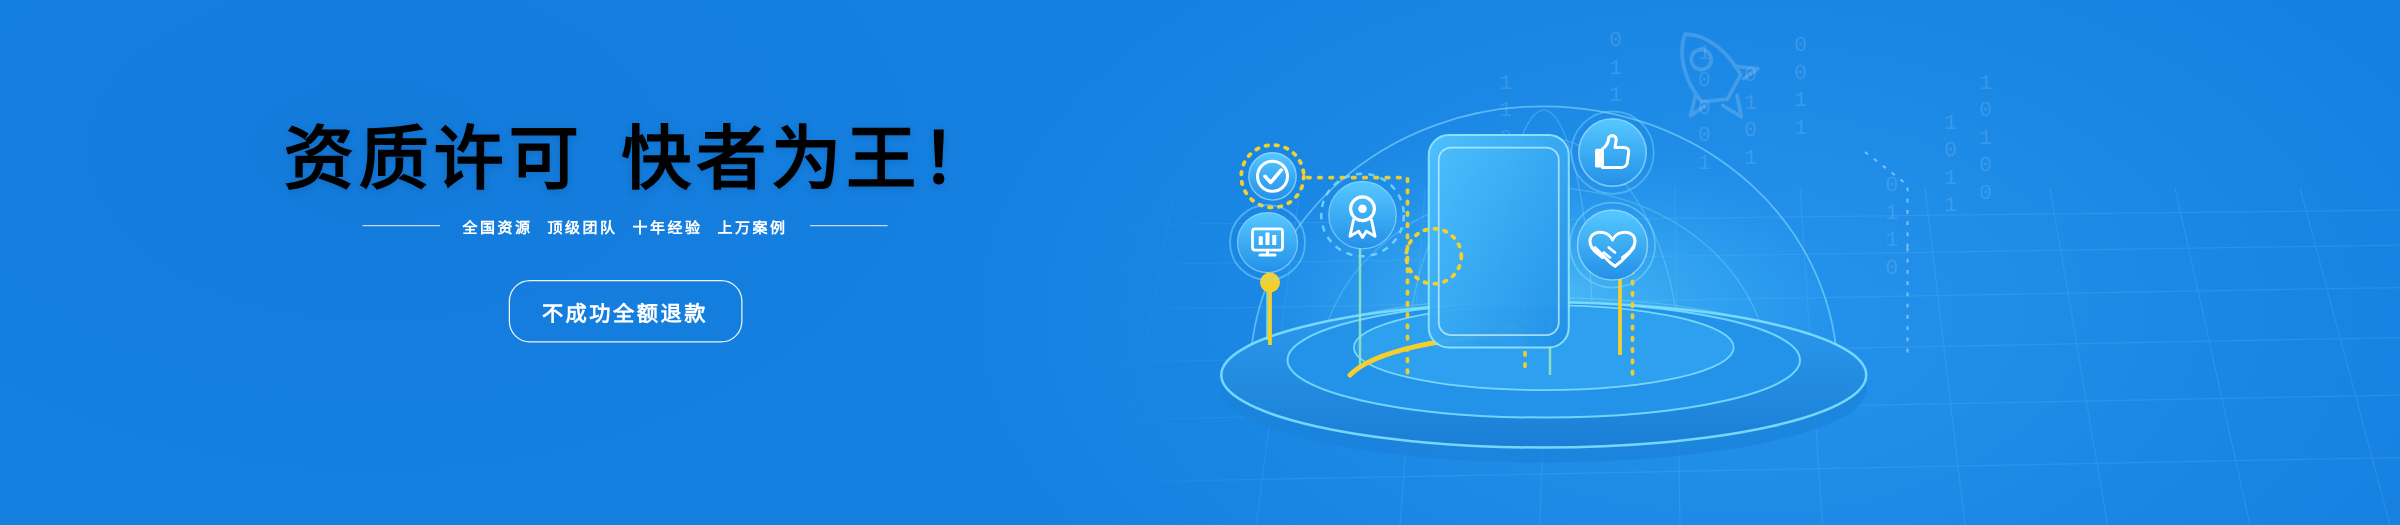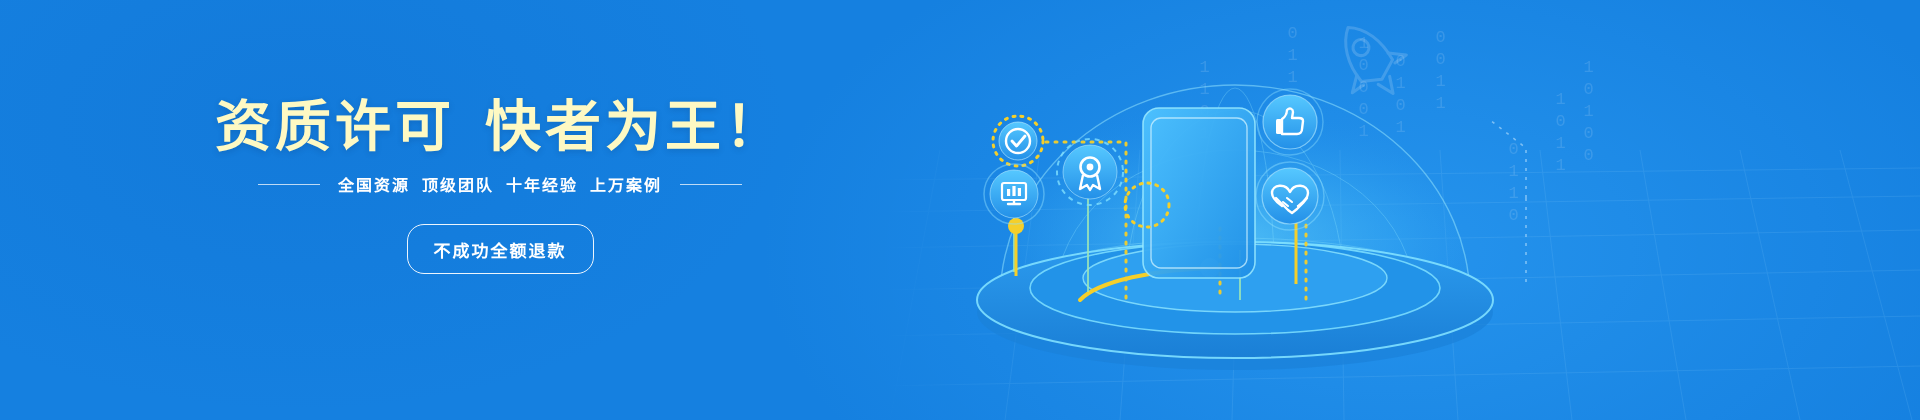--- a/index.html
+++ b/index.html
@@ -32,36 +32,36 @@
   .binary{
     position:absolute;color:rgba(255,255,255,.13);
     font-family:"Liberation Mono","DejaVu Sans Mono",monospace;
     font-size:17px;letter-spacing:3px;line-height:1;
     writing-mode:vertical-rl;text-orientation:upright;
     user-select:none;pointer-events:none;white-space:nowrap;
   }
   
   .copy{position:absolute;left:0;top:0;width:1000px;height:420px;}
   .headline{
-    position:absolute;left:0;top:96px;width:1000px;
-    text-align:center;color:#fef9c3;
+    position:absolute;left:12px;top:96px;width:1000px;
+    text-align:center;color:#000000;
     font-size:56px;font-weight:bold;letter-spacing:4px;
     line-height:1.12;white-space:nowrap;
     text-shadow:0 2px 6px rgba(0,40,90,.18);
   }
   .headline .gap{display:inline-block;width:30px;}
   .subline{
     position:absolute;left:0;top:172px;width:1000px;
     display:flex;align-items:center;justify-content:center;gap:18px;
   }
   .subline .rule{
     display:block;width:62px;height:1px;background:rgba(255,255,255,.72);
   }
   .subline .sub-text{
-    color:#ffffff;font-size:16px;font-weight:bold;letter-spacing:2px;
+    color:#ffffff;font-size:12px;font-weight:bold;letter-spacing:2px;
     white-space:nowrap;
   }
   .subline .sub-text .sp{display:inline-block;width:12px;}
   .cta-wrap{
     position:absolute;left:0;top:224px;width:1000px;
     display:flex;justify-content:center;
   }
   .cta{
     display:inline-flex;align-items:center;justify-content:center;
     height:50px;padding:0 26px;

